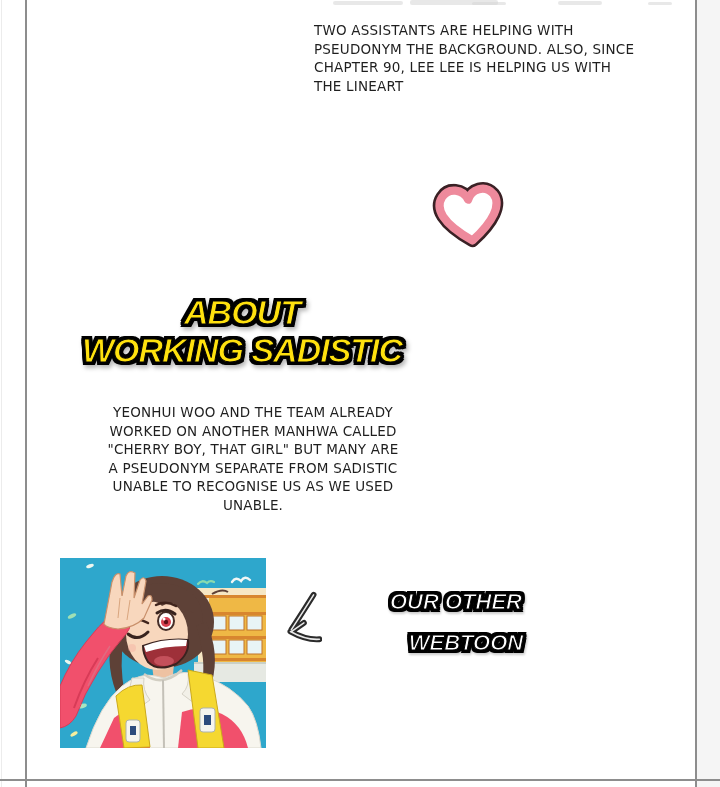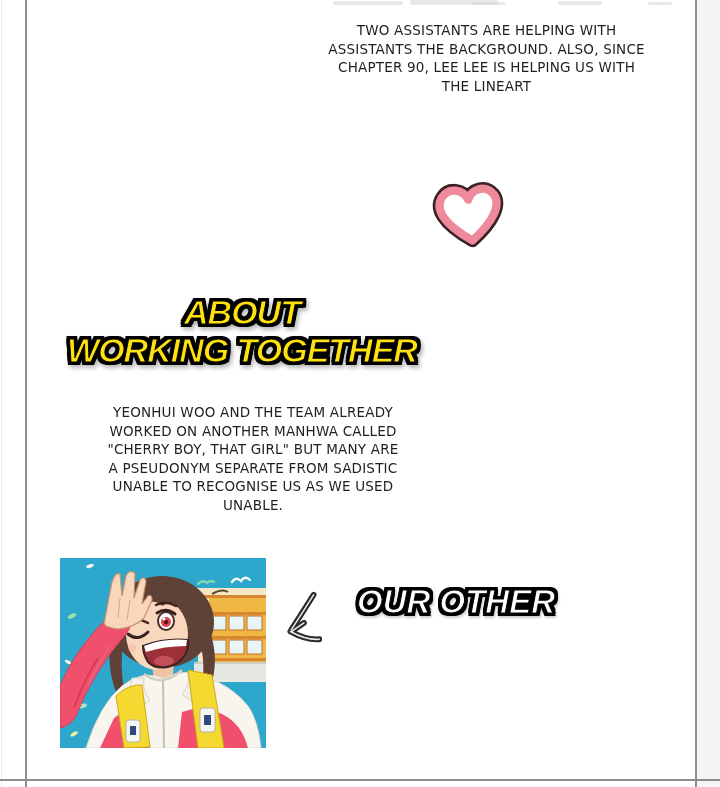--- a/index.html
+++ b/index.html
@@ -9,40 +9,40 @@
   .border-v{position:absolute;top:0;bottom:0;width:2px;background:#8d8d8d;}
   .border-left{left:25px;}
   .border-right{left:695px;}
   .border-bottom{position:absolute;left:0;width:720px;top:779px;height:2px;background:#8d8d8d;}
   .edge-strip-right{position:absolute;left:697px;top:0;bottom:0;width:23px;background:#f5f5f5;}
   .edge-line-left{position:absolute;left:1px;top:0;bottom:0;width:1px;background:#ececec;}
   
   .remnant{position:absolute;background:#d6d6d6;opacity:.55;border-radius:2px;filter:blur(.6px);}
   
   .note{position:absolute;color:#1f1f1f;font-size:13.5px;line-height:18.6px;letter-spacing:.2px;}
-  .note span{display:block;white-space:nowrap;text-align:center;}
+  .note span{display:block;white-space:nowrap;}
   .top-note{left:314px;top:21px;width:345px;text-align:left;}
   .about-note{left:72px;top:403px;width:362px;text-align:center;}
   
   .outline-txt{
     -webkit-text-stroke:1px #000;
     text-shadow:
       -3px -3px 0 #000,-3px -1px 0 #000,-3px 1px 0 #000,-3px 3px 0 #000,
       -1px -3px 0 #000,-1px 3px 0 #000,1px -3px 0 #000,1px 3px 0 #000,
       3px -3px 0 #000,3px -1px 0 #000,3px 1px 0 #000,3px 3px 0 #000,
       -3px 0 0 #000,3px 0 0 #000,0 -3px 0 #000,0 3px 0 #000,
       -2px -2px 0 #000,2px 2px 0 #000,-2px 2px 0 #000,2px -2px 0 #000;}
   .title{position:absolute;left:54px;top:293px;width:376px;text-align:center;
          font-family:"Liberation Sans",sans-serif;font-weight:bold;font-style:italic;
          font-size:34px;line-height:38px;letter-spacing:-1px;color:#FFE10E;
          filter:drop-shadow(2px 3px 2px rgba(0,0,0,.28));}
   .title span{display:block;white-space:nowrap;}
   .webtoon-label{position:absolute;left:338px;top:581px;width:236px;text-align:center;
          font-family:"Liberation Sans",sans-serif;font-weight:bold;font-style:italic;
-         font-size:33px;line-height:41px;color:#ffffff;
+         font-size:22px;line-height:41px;color:#ffffff;
          filter:drop-shadow(1px 2px 1px rgba(0,0,0,.2));}
   .webtoon-label span{display:block;white-space:nowrap;}
   .webtoon-label .l2{transform:translateX(10px);}
   
   .heart{position:absolute;left:433px;top:182px;width:74px;height:70px;transform:rotate(-6deg);}
   .arrow{position:absolute;left:282px;top:589px;width:40px;height:58px;}
   .illustration{position:absolute;left:60px;top:558px;width:206px;height:190px;}
 </style>
 </head>
 <body>
@@ -56,33 +56,33 @@
   <div class="border-bottom"></div>
 
   <div class="remnant" style="left:333px;top:1px;width:70px;height:4px;"></div>
   <div class="remnant" style="left:410px;top:0;width:88px;height:5px;"></div>
   <div class="remnant" style="left:472px;top:2px;width:34px;height:3px;"></div>
   <div class="remnant" style="left:558px;top:1px;width:44px;height:4px;"></div>
   <div class="remnant" style="left:648px;top:2px;width:24px;height:3px;"></div>
 
   <div class="note top-note">
     <span>TWO ASSISTANTS ARE HELPING WITH</span>
-    <span>ASSISTANTS THE BACKGROUND. ALSO, SINCE</span>
+    <span>PSEUDONYM THE BACKGROUND. ALSO, SINCE</span>
     <span>CHAPTER 90, LEE LEE IS HELPING US WITH</span>
     <span>THE LINEART</span>
   </div>
 
   <svg class="heart" viewBox="0 0 72 66">
     <path d="M36,16 C32,5 18,2 11,11 C3,21 8,36 36,56 C58,40 68,24 61,13 C54,3 40,6 36,16 Z" fill="#FFFFFF" stroke="#3A2125" stroke-width="13" stroke-linejoin="round"></path>
     <path d="M36,16 C32,5 18,2 11,11 C3,21 8,36 36,56 C58,40 68,24 61,13 C54,3 40,6 36,16 Z" fill="#FFFFFF" stroke-width="8" stroke-linejoin="round" stroke="#EE8A9C"></path>
   </svg>
 
   <div class="title outline-txt">
     <span>ABOUT</span>
-    <span>WORKING TOGETHER</span>
+    <span>WORKING SADISTIC</span>
   </div>
 
   <div class="note about-note">
     <span>YEONHUI WOO AND THE TEAM ALREADY</span>
     <span>WORKED ON ANOTHER MANHWA CALLED</span>
     <span>"CHERRY BOY, THAT GIRL" BUT MANY ARE</span>
     <span>A PSEUDONYM SEPARATE FROM SADISTIC</span>
     <span>UNABLE TO RECOGNISE US AS WE USED</span>
     <span>UNABLE.</span>
   </div>
@@ -179,15 +179,16 @@
 
   <svg class="arrow" viewBox="0 0 40 60">
     <g stroke-linecap="round" stroke-linejoin="round" fill="none">
       <path d="M32,6 Q22,22 9,42 M9,44 L22,35 M8,44 Q24,53 38,52" stroke="#2B2B2B" stroke-width="6"></path>
       <path d="M32,6 Q22,22 9,42 M9,44 L22,35 M8,44 Q24,53 38,52" stroke="#E9E9E9" stroke-width="1.6"></path>
     </g>
   </svg>
 
   <div class="webtoon-label outline-txt">
     <span class="l1">OUR OTHER</span>
+    <span class="l2">WEBTOON</span>
   </div>
 
 </div>
 
 </body></html>

